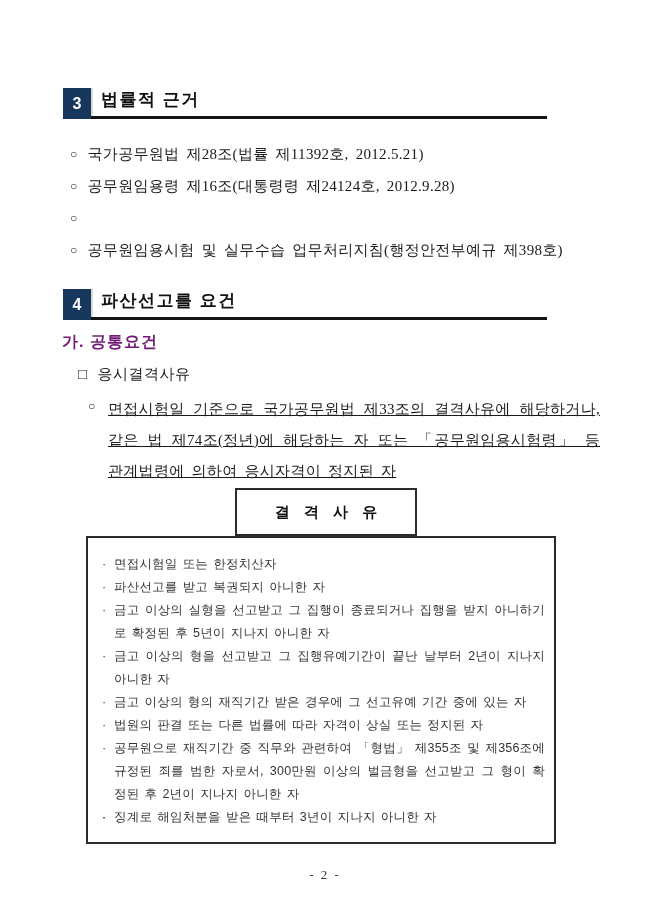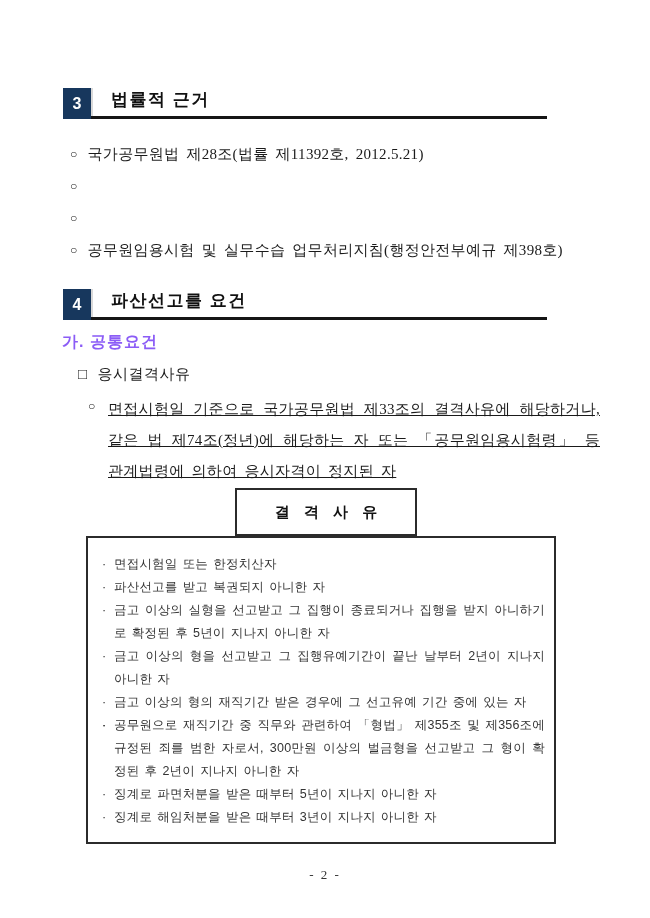--- a/index.html
+++ b/index.html
@@ -35,21 +35,21 @@
     align-items: center;
     justify-content: center;
     box-shadow: 2px 0 0 #d9d9d9;
     flex: 0 0 auto;
   }
   .header-line {
     flex: 1;
     border-bottom: 3px solid #151515;
     display: flex;
     align-items: center;
-    padding-left: 20px;
+    padding-left: 10px;
   }
   .header-title {
     font-family: "Liberation Sans", sans-serif;
     font-weight: bold;
     font-size: 17px;
     letter-spacing: 1.5px;
     padding-bottom: 5px;
     color: #111;
   }
 
@@ -79,21 +79,21 @@
 
   
   .subsection {
     position: absolute;
     left: 62px;
     top: 332px;
     font-family: "Liberation Sans", sans-serif;
     font-size: 16px;
     font-weight: 600;
     letter-spacing: 1px;
-    color: #8b5cf6;
+    color: #701a75;
   }
   .checkbox-line {
     position: absolute;
     left: 78px;
     top: 365px;
     font-size: 15px;
     letter-spacing: 0.5px;
     display: flex;
     align-items: center;
   }
@@ -207,20 +207,21 @@
     </div>
   </div>
 
   <ul class="legal-list">
     <li>
       <span class="circle-marker">○</span>
       <span>국가공무원법 제28조(법률 제11392호, 2012.5.21)</span>
     </li>
     <li>
       <span class="circle-marker">○</span>
+      <span>공무원임용령 제16조(대통령령 제24124호, 2012.9.28)</span>
     </li>
     <li>
       <span class="circle-marker">○</span>
     </li>
     <li>
       <span class="circle-marker">○</span>
       <span>공무원임용시험 및 실무수습 업무처리지침(행정안전부예규 제398호)</span>
     </li>
   </ul>
 
@@ -264,28 +265,28 @@
       <li>
         <span class="dot-marker">·</span>
         <span>금고 이상의 형을 선고받고 그 집행유예기간이 끝난 날부터 2년이 지나지 아니한 자</span>
       </li>
       <li>
         <span class="dot-marker">·</span>
         <span>금고 이상의 형의 재직기간 받은 경우에 그 선고유예 기간 중에 있는 자</span>
       </li>
       <li>
         <span class="dot-marker">·</span>
+        <span>법원의 판결 또는 다른 법률에 따라 자격이 상실 또는 정지된 자</span>
       </li>
       <li>
         <span class="dot-marker">·</span>
         <span>공무원으로 재직기간 중 직무와 관련하여 「형법」 제355조 및 제356조에 규정된 죄를 범한 자로서, 300만원 이상의 벌금형을 선고받고 그 형이 확정된 후 2년이 지나지 아니한 자</span>
       </li>
       <li>
         <span class="dot-marker">·</span>
-        <span>징계로 파면처분을 받은 때부터 5년이 지나지 아니한 자</span>
       </li>
       <li>
         <span class="dot-marker">·</span>
         <span>징계로 해임처분을 받은 때부터 3년이 지나지 아니한 자</span>
       </li>
     </ul>
   </div>
 
   <div class="footer">- 2 -</div>
 

